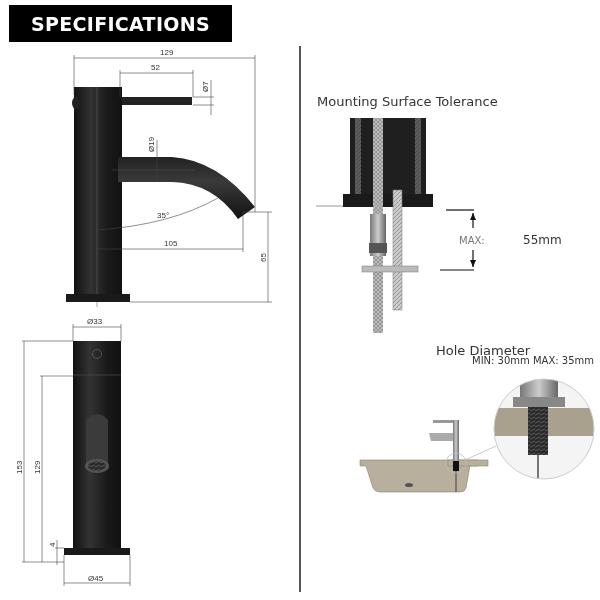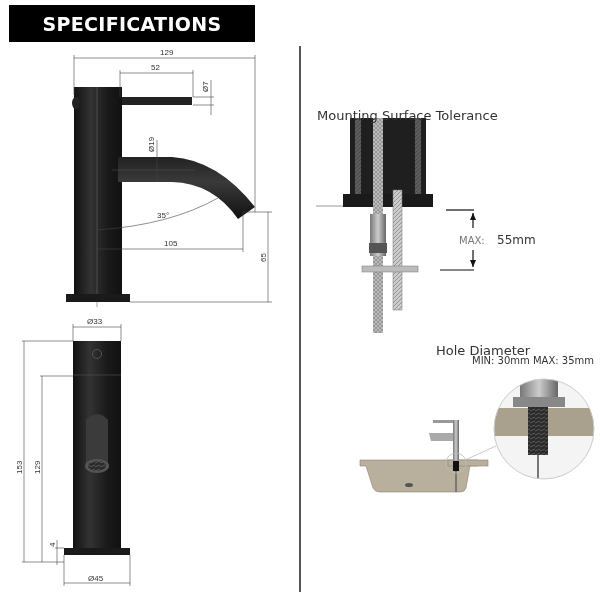--- a/index.html
+++ b/index.html
@@ -1,26 +1,26 @@
 <!DOCTYPE html>
 <html><head>
 <meta charset="utf-8">
 <style>
   html, body { margin:0; padding:0; background:#fff; }
   body { width:600px; height:600px; position:relative; overflow:hidden; font-family:"Liberation Sans", sans-serif; }
-  .banner { position:absolute; left:9px; top:5px; width:246px; height:37px; background:#000; color:#fff;
+  .banner { position:absolute; left:9px; top:5px; width:223px; height:37px; background:#000; color:#fff;
             font-family:"DejaVu Sans", sans-serif; font-weight:bold; font-size:19px; letter-spacing:0.3px;
             display:flex; align-items:center; justify-content:center; }
   .divider { position:absolute; left:299px; top:46px; width:2px; height:546px; background:#555; }
   svg.draw { position:absolute; left:0; top:0; }
   .dim { font-family:"Liberation Sans", sans-serif; font-size:8px; fill:#333; }
   .label-title { position:absolute; font-family:"DejaVu Sans", sans-serif; color:#333; font-size:13px; white-space:nowrap; }
   .label-sub { position:absolute; font-family:"DejaVu Sans", sans-serif; color:#333; font-size:10px; white-space:nowrap; }
   .max-lbl { position:absolute; left:459px; top:235px; font-family:"DejaVu Sans", sans-serif; font-size:10px; color:#777; white-space:nowrap; }
-  .max-val { position:absolute; left:497px; top:233px; font-family:"DejaVu Sans", sans-serif; font-size:12px; color:#333; white-space:nowrap; }
+  .max-val { position:absolute; left:523px; top:233px; font-family:"DejaVu Sans", sans-serif; font-size:12px; color:#333; white-space:nowrap; }
 </style>
 </head>
 <body>
 
 <div class="banner">
   <span>SPECIFICATIONS</span>
 </div>
 
 <div class="divider"></div>
 
@@ -166,18 +166,18 @@
       <rect x="494" y="408" width="100" height="28" fill="#a9a08e"></rect>
       <rect x="520" y="379" width="38" height="20" fill="url(#chrome)"></rect>
       <rect x="513" y="397" width="52" height="10" fill="#888"></rect>
       <rect x="528" y="407" width="20" height="48" fill="url(#thread)"></rect>
       <line x1="538" y1="455" x2="538" y2="480" stroke="#777" stroke-width="2"></line>
     </g>
     <circle cx="544" cy="429" r="50" fill="none" stroke="#ccc" stroke-width="1"></circle>
   </g>
 </svg>
 
-<div class="label-title" style="left:317px; top:108px;">Mounting Surface Tolerance</div>
+<div class="label-title" style="left:317px; top:94px;">Mounting Surface Tolerance</div>
 <div class="max-lbl">MAX:</div>
 <div class="max-val">55mm</div>
 
 <div class="label-title" style="left:436px; top:343px;">Hole Diameter</div>
 <div class="label-sub" style="left:436px; top:355px;margin-left:36px;">MIN: 30mm  MAX: 35mm</div>
 
 </body></html>

